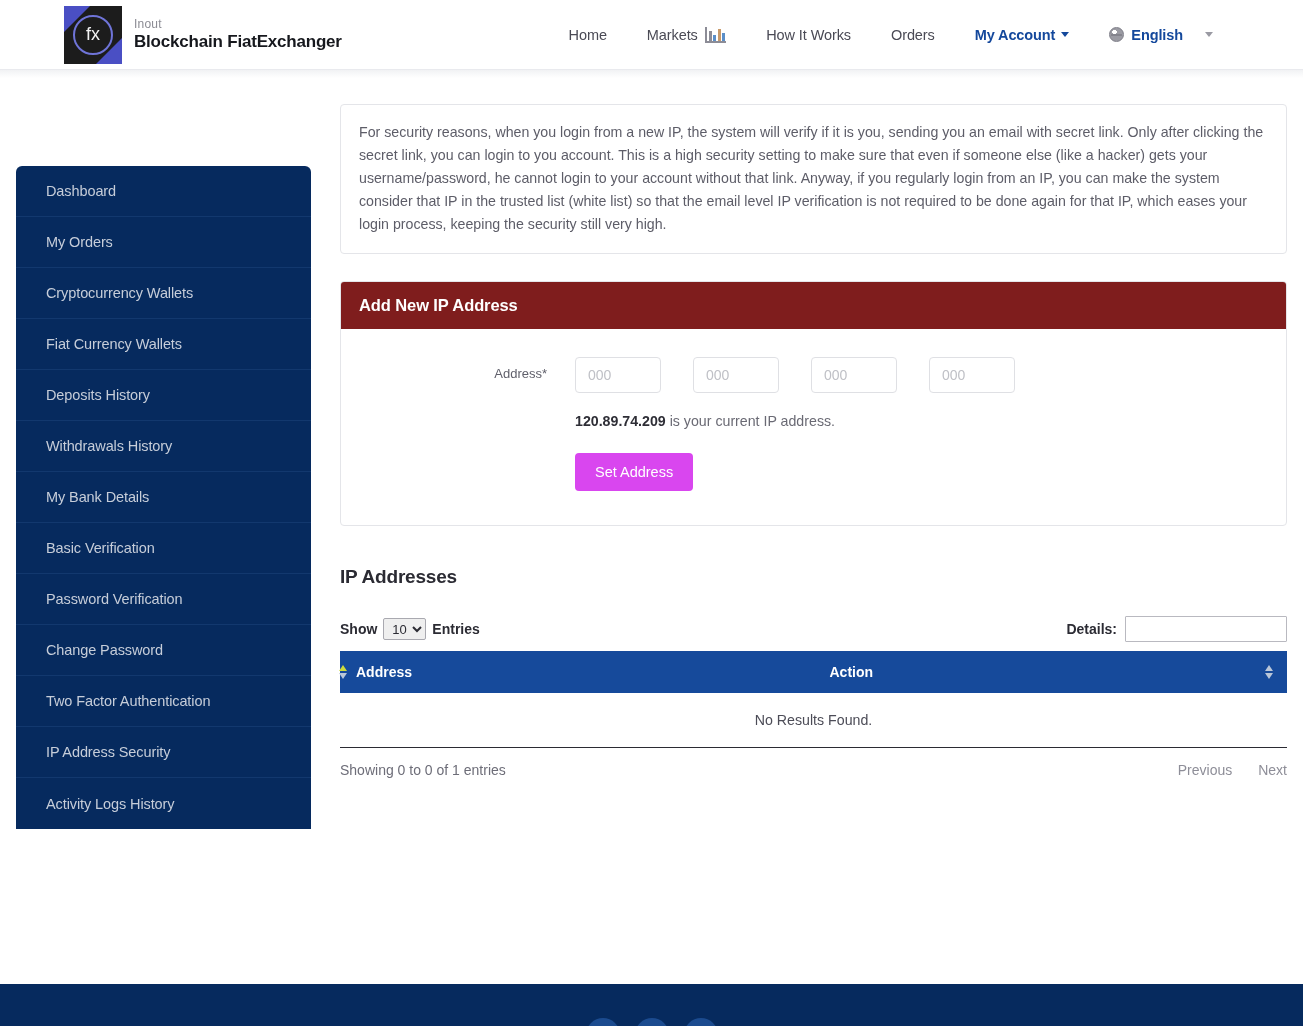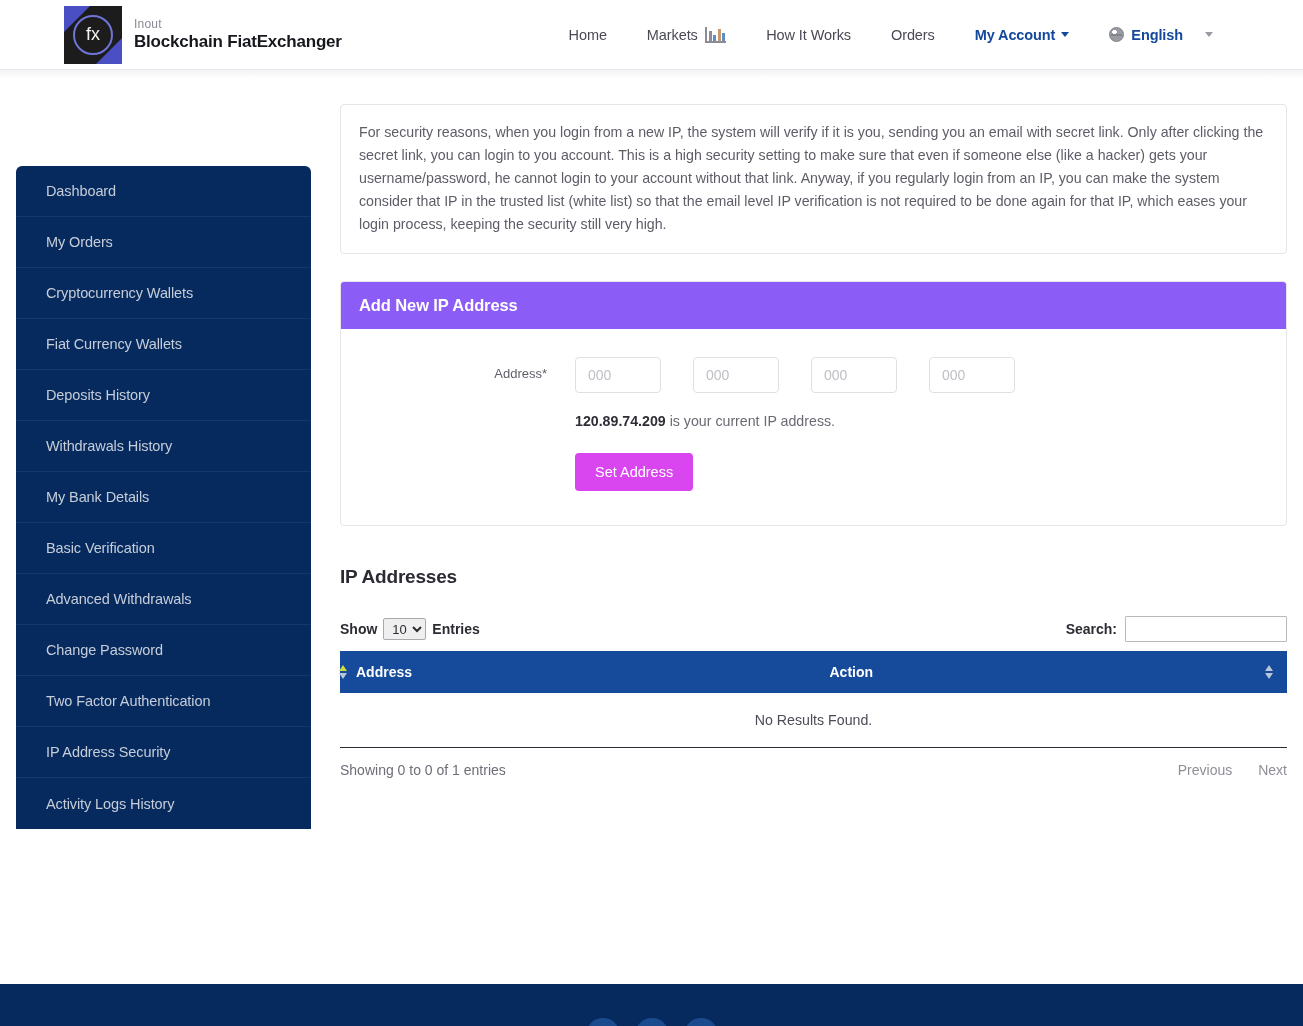--- a/index.html
+++ b/index.html
@@ -163,21 +163,21 @@
   }
 
   .panel {
     margin-top: 27px;
     border: 1px solid #e4e5e9;
     border-radius: 4px;
     background: #fff;
     overflow: hidden;
   }
   .panel-head {
-    background: #8b5cf6;
+    background: #7f1d1d;
     color: #ffffff;
     font-size: 16.5px;
     font-weight: bold;
     padding: 14px 18px;
     letter-spacing: -.1px;
   }
   .panel-body { padding: 28px 18px 34px 18px; }
 
   .form-row { display: flex; align-items: flex-start; }
   .form-label {
@@ -406,21 +406,21 @@
       <div class="side-item">
           <span>Withdrawals History</span>
         </div>
       <div class="side-item">
           <span>My Bank Details</span>
         </div>
       <div class="side-item">
           <span>Basic Verification</span>
         </div>
       <div class="side-item">
-          <span>Advanced Withdrawals</span>
+          <span>Password Verification</span>
         </div>
       <div class="side-item">
           <span>Change Password</span>
         </div>
       <div class="side-item">
           <span>Two Factor Authentication</span>
         </div>
       <div class="side-item">
           <span>IP Address Security</span>
         </div>
@@ -458,21 +458,21 @@
 
       <div class="table-controls">
         <div class="show-entries">
           <span>Show</span>
           <select>
             <option selected="">10</option>
           </select>
           <span>Entries</span>
         </div>
         <div class="search-box">
-          <label>Search:</label>
+          <label>Details:</label>
           <input type="text" placeholder="" style="">
         </div>
       </div>
 
       <table class="dt">
         <thead>
           <tr>
             <th class="col-address th-addr">
               <span>Address</span>
               <span class="sort-ind asc-active">

